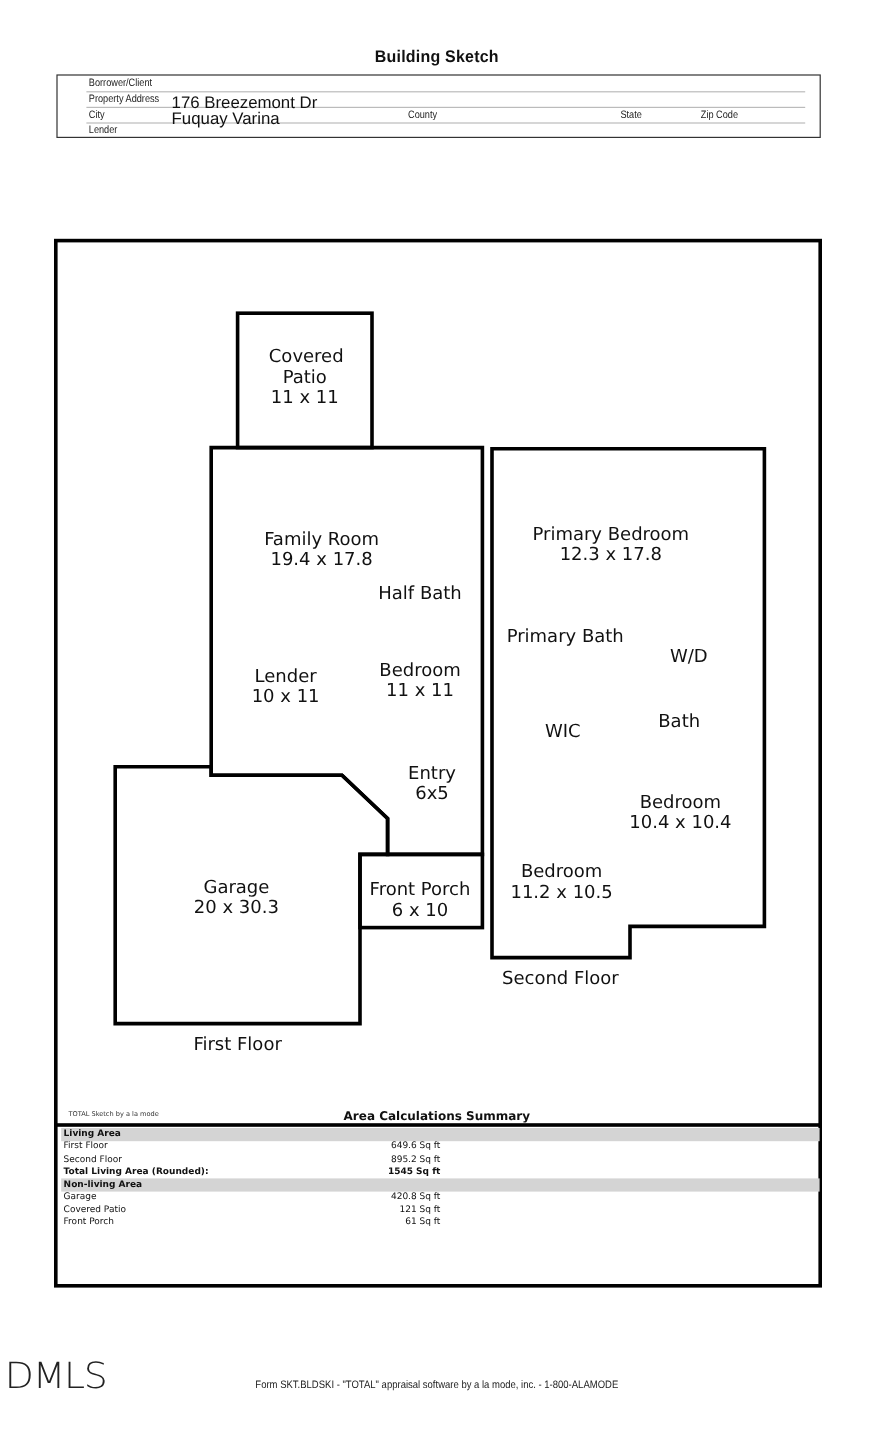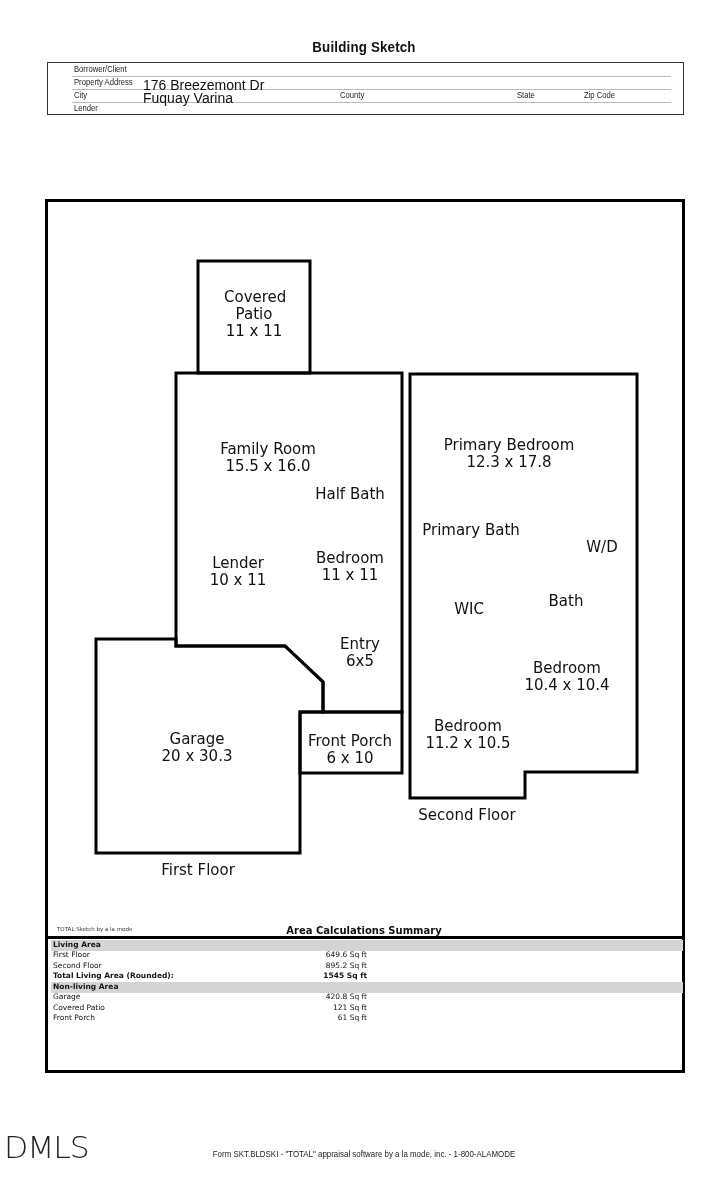--- a/index.html
+++ b/index.html
@@ -75,21 +75,21 @@
     <polygon points="410,374 637,374 637,772 525,772 525,798 410,798"></polygon>
   </g>
 </svg>
 
 <div class="room-label" style="left:254px; top:289px">
   <div style="width:60px; white-space:normal; margin:0 auto; text-align:center">Covered Patio</div>
   <div>11 x 11</div>
 </div>
 <div class="room-label" style="left:268px; top:441px">
   <div>Family Room</div>
-  <div>15.5 x 16.0</div>
+  <div>19.4 x 17.8</div>
 </div>
 <div class="room-label" style="left:350px; top:486px">
   <div>Half Bath</div>
 </div>
 <div class="room-label" style="left:238px; top:555px">
   <div>Lender</div>
   <div>10 x 11</div>
 </div>
 <div class="room-label" style="left:350px; top:550px">
   <div>Bedroom</div>
@@ -109,21 +109,21 @@
 </div>
 <div class="floor-label" style="left:198px; top:861px">First Floor</div>
 
 <div class="room-label" style="left:509px; top:437px">
   <div>Primary Bedroom</div>
   <div>12.3 x 17.8</div>
 </div>
 <div class="room-label" style="left:471px; top:522px">
   <div>Primary Bath</div>
 </div>
-<div class="room-label" style="left:602px; top:539px">
+<div class="room-label" style="left:574px; top:539px">
   <div>W/D</div>
 </div>
 <div class="room-label" style="left:469px; top:601px">
   <div>WIC</div>
 </div>
 <div class="room-label" style="left:566px; top:593px">
   <div>Bath</div>
 </div>
 <div class="room-label" style="left:567px; top:660px">
   <div>Bedroom</div>

